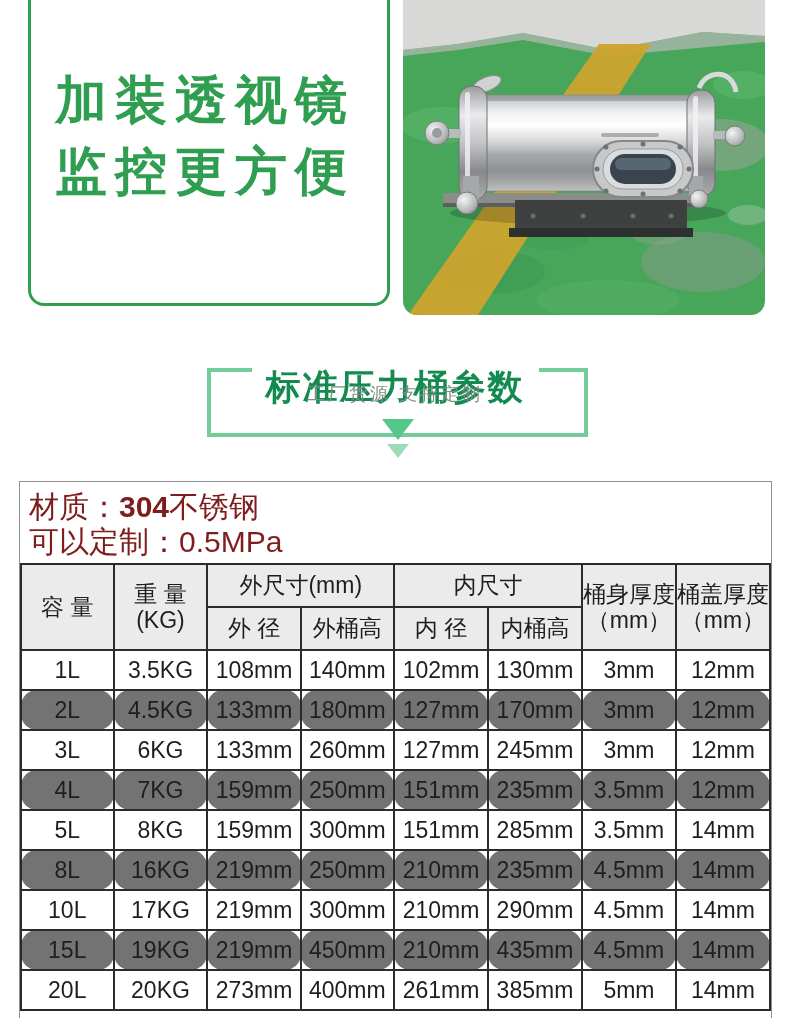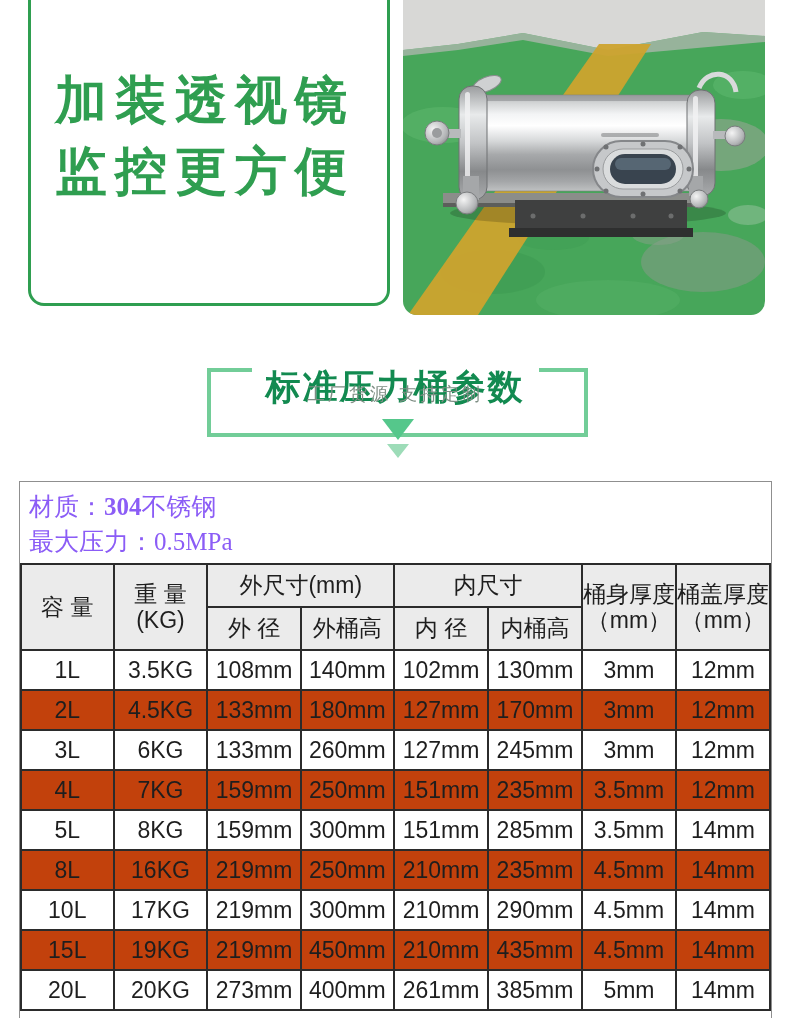--- a/index.html
+++ b/index.html
@@ -47,35 +47,35 @@
     border-left:11px solid transparent; border-right:11px solid transparent;
     border-top:14px solid #9ddcb8;
   }
 
   
   .spec-box {
     position:absolute; left:19px; top:481px; width:753px; height:560px;
     border:1px solid #8f8f8f; background:#fff;
   }
   .spec-lines { padding:7px 0 0 9px; }
-  .spec-line { font-size:25px; line-height:35px; color:#8b5cf6; white-space:nowrap;font-family:Liberation Serif, serif; }
+  .spec-line { font-size:30px; line-height:35px; color:#7f1d1d; white-space:nowrap; }
   .spec-line b { font-weight:bold; }
 
   
   table.params {
     width:100%; border-collapse:collapse; table-layout:fixed; margin-top:4px;
     font-family:"Liberation Sans","DejaVu Sans",sans-serif;
   }
   table.params th, table.params td {
     border:2px solid #2b2b2b; text-align:center; vertical-align:middle;
     color:#1e1e1e; overflow:hidden;
   }
   table.params th { font-size:23px; font-weight:500; height:43px; background:#ebebeb; padding:0; }
   table.params td { font-size:23px; font-weight:400; height:40px; padding:0; background:#fff; }
-  table.params tr.alt td { background:#c2410c; }
+  table.params tr.alt td { background:#737373;border-radius:16px; }
   .th-two-line span { display:block; line-height:26px; }
 
 </style>
 </head>
 <body>
 
 <div class="page">
 
   <div class="hero-card">
     <div class="hero-card-text">
@@ -181,21 +181,21 @@
   <div class="section-title">
     <span>标准压力桶参数</span>
   </div>
   <div class="section-subtitle">工厂货源 支持定制</div>
   <div class="tri-big"></div>
   <div class="tri-small"></div>
 
   <div class="spec-box">
     <div class="spec-lines">
       <div class="spec-line"><span>材质：</span><b>304</b><span>不锈钢</span></div>
-      <div class="spec-line"><span>最大压力：</span><b></b><span>0.5MPa</span></div>
+      <div class="spec-line"><span>可以定制：</span><b></b><span>0.5MPa</span></div>
     </div>
 
     <table class="params">
       <colgroup>
         <col style="width:12.35%">
           <col style="width:12.55%">
           <col style="width:12.45%">
           <col style="width:12.45%">
         <col style="width:12.55%">
           <col style="width:12.55%">

